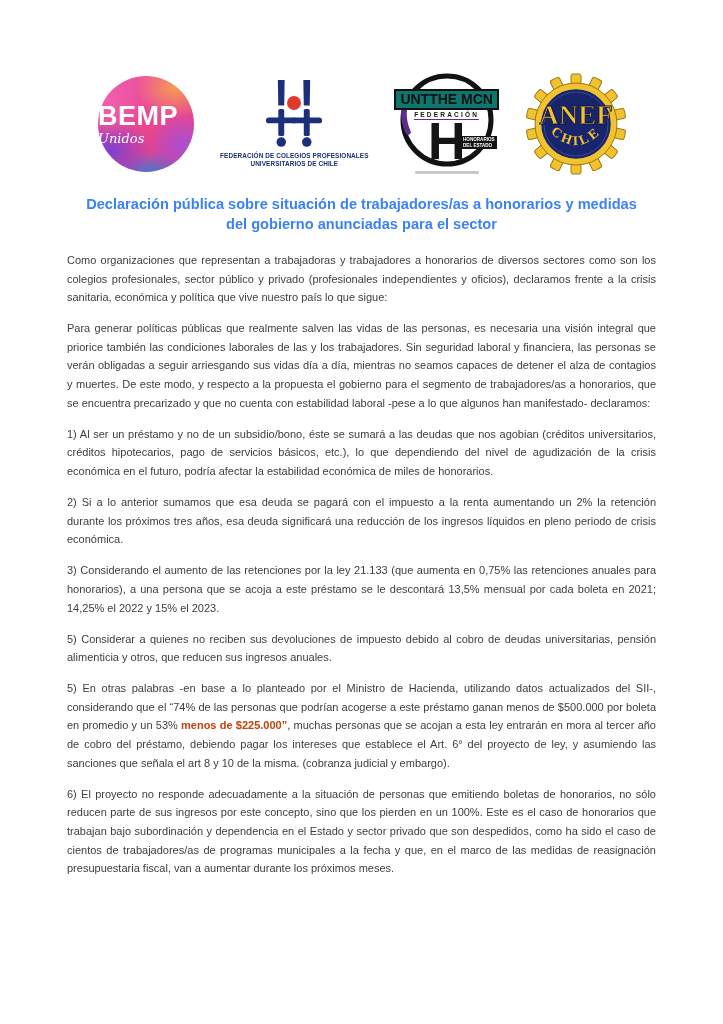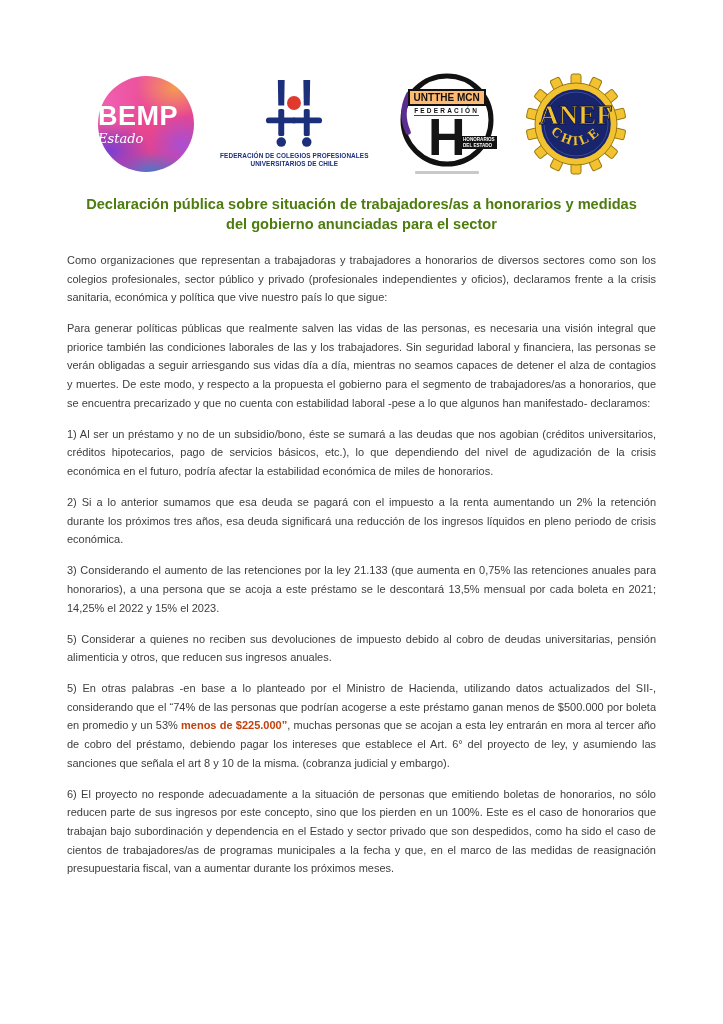--- a/index.html
+++ b/index.html
@@ -39,43 +39,43 @@
 
   
   .fcp{width:150px;}
   .fcp-text{margin-top:4px;text-align:center;color:#1b2f7a;font-weight:700;font-size:6.4px;line-height:1.25;letter-spacing:.1px;}
 
   
   .unt{position:relative;width:104px;height:108px;}
   .unt-inner{position:absolute;left:0;top:0;width:104px;height:104px;}
   .unt-content{position:absolute;left:0;top:0;width:104px;height:104px;display:flex;flex-direction:column;align-items:center;}
   .unt-box{
-    margin-top:19px;border:2.5px solid #111;background:#fdba74;
-    font-weight:800;font-size:10px;color:#111;padding:1px 4px;line-height:1.1;white-space:nowrap;
+    margin-top:19px;border:2.5px solid #111;background:#0f766e;
+    font-weight:800;font-size:14px;color:#111;padding:1px 4px;line-height:1.1;white-space:nowrap;
   }
   .unt-fed{font-weight:700;font-size:6.5px;color:#111;letter-spacing:2.2px;border-bottom:1.5px solid #5b2d8e;padding-bottom:1px;margin-top:1px;}
   .unt-h{font-weight:900;font-size:52px;color:#151515;line-height:.85;margin-top:-1px;}
   .unt-caption{
     position:absolute;right:2px;top:66px;background:#111;color:#fff;
     font-weight:700;font-size:4.6px;line-height:1.25;padding:1px 2px;text-align:left;white-space:nowrap;
   }
   .unt-tagline{position:absolute;left:20px;top:101px;width:64px;height:3px;background:#c9c9c9;border-radius:1px;}
 
   
   .anef{width:104px;height:104px;}
 
   
   .content{padding:0 67px;}
   .doc-title{
     margin:16px 0 17px;
     text-align:center;
     font-weight:700;
     font-size:14.6px;
     line-height:20px;
-    color:#4d7c0f;
+    color:#3b82f6;
   }
   .doc-title .tw{max-width:560px;display:inline-block;}
   p.para{
     text-align:justify;
     font-size:11px;
     line-height:18.6px;
     margin:0 0 12.5px;
     color:#3d3d3d;
   }
   p.para b{font-weight:700;color:#c2410c;}
@@ -83,21 +83,21 @@
 </head>
 <body>
 
 <div class="page">
 
   <div class="logo-band">
 
     <div class="logo">
       <div class="bemp-circle">
         <div class="bemp-name">BEMP</div>
-        <div class="bemp-tagline">Estado</div>
+        <div class="bemp-tagline">Unidos</div>
       </div>
     </div>
 
     <div class="logo fcp">
       <svg width="96" height="68" viewBox="0 0 110 80">
         <g fill="#1b2f7a">
           <polygon points="36,0 44,0 43.5,30 36.5,30"></polygon>
           <polygon points="66,0 74,0 73.5,30 66.5,30"></polygon>
           <rect x="36.5" y="34" width="7" height="32" rx="2"></rect>
           <rect x="22" y="44" width="36" height="7" rx="3.5"></rect>

